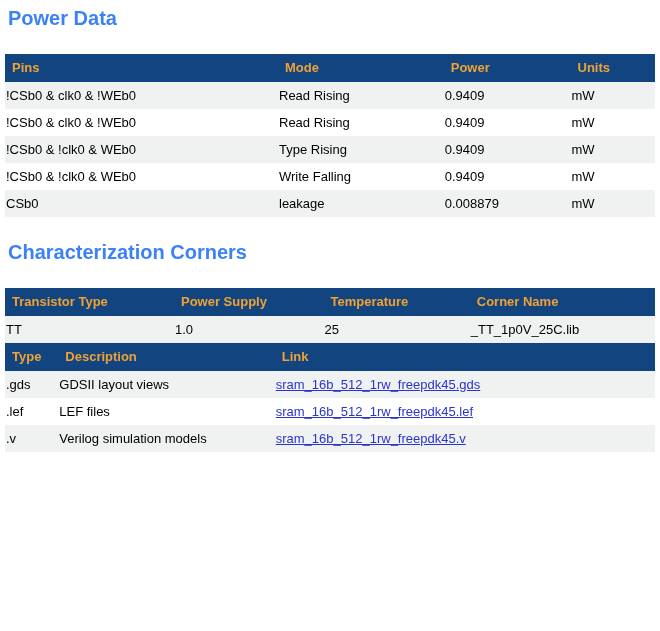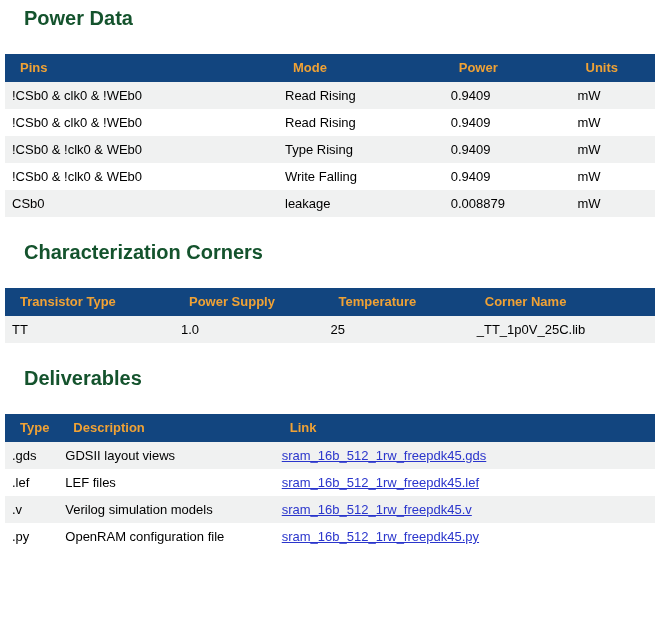--- a/index.html
+++ b/index.html
@@ -12,44 +12,44 @@
   }
   .page {
     width: 660px;
     height: 631px;
     padding: 0 5px;
     overflow: hidden;
   }
   h2.section-heading {
     font-size: 20px;
     font-weight: bold;
-    color: #14532d;
-    margin: 24px 0 24px 16px;
+    color: #3b82f6;
+    margin: 24px 0 24px 0;
     padding-left: 3px;
     letter-spacing: 0px;
     line-height: 1.15;
   }
   h2.section-heading.first { margin-top: 7px; }
   table.data-table {
     width: 100%;
     border-collapse: collapse;
     font-size: 13px;
     table-layout: fixed;
   }
   table.data-table th {
     background: #12457f;
     color: #f0a235;
     font-weight: bold;
     text-align: left;
-    padding: 6px 7px 7px 15px;
+    padding: 6px 7px 7px 7px;
     white-space: nowrap;
     overflow: hidden;
   }
   table.data-table td {
-    padding: 6px 7px;
+    padding: 6px 1px;
     background: #ffffff;
     white-space: nowrap;
     overflow: hidden;
   }
   table.data-table tbody tr:nth-child(odd) td {
     background: #f0f1f1;
   }
   a.file-link {
     color: #2a35cc;
     text-decoration: underline;
@@ -148,21 +148,20 @@
           <td>TT</td>
           <td>1.0</td>
           <td>25</td>
           <td>_TT_1p0V_25C.lib</td>
         </tr>
       </tbody>
     </table>
   </section>
 
   <section>
-    <h2 class="section-heading">Deliverables</h2>
     <table class="data-table">
       <colgroup>
           <col class="t3-c1">
           <col class="t3-c2">
           <col class="t3-c3">
         </colgroup>
       <thead>
         <tr>
           <th>Type</th>
           <th>Description</th>
@@ -178,23 +177,18 @@
         <tr>
           <td>.lef</td>
           <td>LEF files</td>
           <td><a href="#" class="file-link">sram_16b_512_1rw_freepdk45.lef</a></td>
         </tr>
         <tr>
           <td>.v</td>
           <td>Verilog simulation models</td>
           <td><a href="#" class="file-link">sram_16b_512_1rw_freepdk45.v</a></td>
         </tr>
-        <tr>
-          <td>.py</td>
-          <td>OpenRAM configuration file</td>
-          <td><a href="#" class="file-link">sram_16b_512_1rw_freepdk45.py</a></td>
-        </tr>
 
       </tbody>
     </table>
   </section>
 
 </div>
 
 </body></html>

